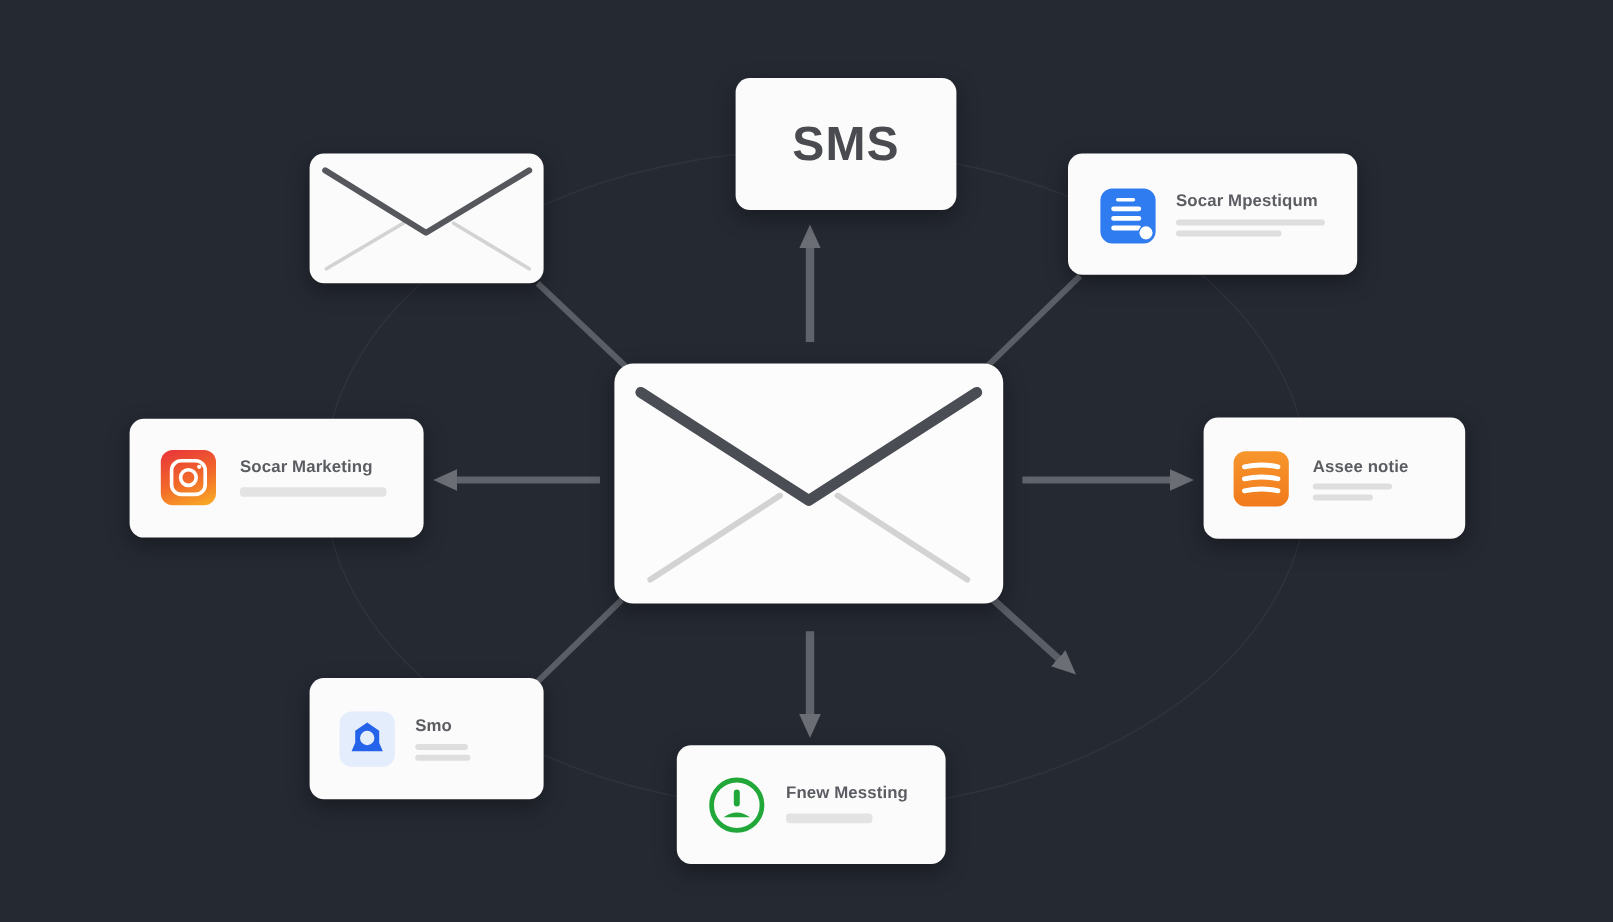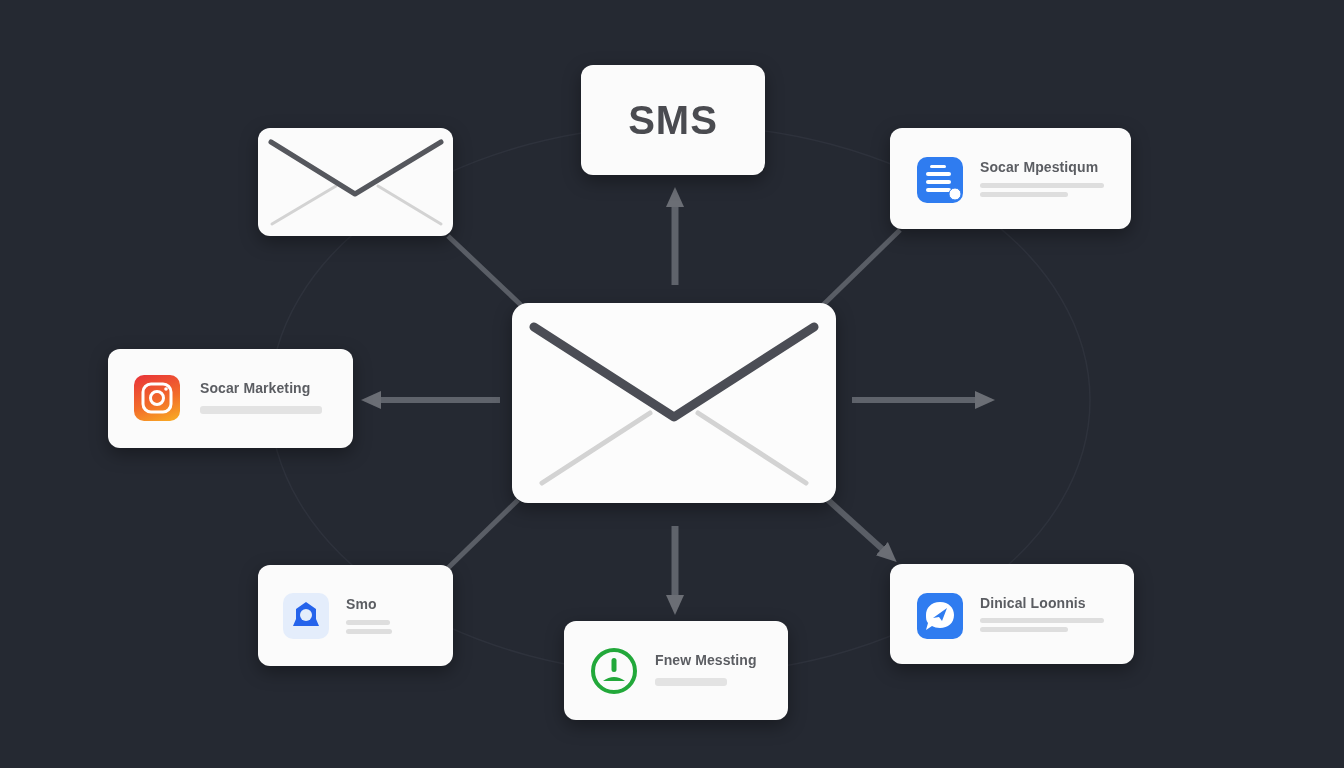--- a/index.html
+++ b/index.html
@@ -70,21 +70,21 @@
   </svg>
 
   <div class="card hub" style="left:512px; top:303px; width:324px; height:200px;">
     <svg width="324" height="200">
       <line x1="30" y1="180" x2="138" y2="110" stroke="#d3d3d3" stroke-width="5" stroke-linecap="round"></line>
       <line x1="294" y1="180" x2="186" y2="110" stroke="#d3d3d3" stroke-width="5" stroke-linecap="round"></line>
       <polyline points="22,24 162,114 302,24" fill="none" stroke="#4b4d55" stroke-width="9" stroke-linecap="round" stroke-linejoin="round"></polyline>
     </svg>
   </div>
 
-  <div class="card" style="left:581px; top:65px; width:184px; height:110px;">
+  <div class="card" style="left:613px; top:65px; width:184px; height:110px;">
     <div class="sms-title">SMS</div>
   </div>
 
   <div class="card" style="left:258px; top:128px; width:195px; height:108px;">
     <svg width="195" height="108">
       <line x1="14" y1="96" x2="78" y2="58" stroke="#d3d3d3" stroke-width="3" stroke-linecap="round"></line>
       <line x1="183" y1="96" x2="120" y2="58" stroke="#d3d3d3" stroke-width="3" stroke-linecap="round"></line>
       <polyline points="13,14 97,66 183,14" fill="none" stroke="#55575d" stroke-width="5" stroke-linecap="round" stroke-linejoin="round"></polyline>
     </svg>
   </div>
@@ -109,20 +109,32 @@
       <svg width="46" height="46">
         <rect x="9" y="9" width="28" height="28" rx="8" fill="none" stroke="#fff" stroke-width="3"></rect>
         <circle cx="23" cy="23" r="6.5" fill="none" stroke="#fff" stroke-width="3"></circle>
         <circle cx="32" cy="14" r="1.8" fill="#fff"></circle>
       </svg>
     </div>
     <div class="label" style="left:92px; top:31px;">Socar Marketing</div>
     <div class="bar" style="left:92px; top:57px; width:122px; height:8px; background:#e3e3e3;"></div>
   </div>
 
+  <div class="card" style="left:1003px; top:348px; width:218px; height:101px;">
+    <div class="icon-box" style="left:25px; top:28px; background:linear-gradient(180deg,#f7962c,#f17a1c);">
+      <svg width="46" height="46">
+        <path d="M9 13 Q23 10 37 13" stroke="#fff" stroke-width="4" fill="none" stroke-linecap="round"></path>
+        <path d="M9 23 Q23 20 37 23" stroke="#fff" stroke-width="4" fill="none" stroke-linecap="round"></path>
+        <path d="M9 33 Q23 30 37 33" stroke="#fff" stroke-width="4" fill="none" stroke-linecap="round"></path>
+      </svg>
+    </div>
+    <div class="label" style="left:91px; top:32px;">Assee notie</div>
+    <div class="bar" style="left:91px; top:55px; width:66px;"></div>
+    <div class="bar" style="left:91px; top:64px; width:50px;"></div>
+  </div>
 
   <div class="card" style="left:258px; top:565px; width:195px; height:101px;">
     <div class="icon-box" style="left:25px; top:28px; background:#e4edfb;">
       <svg width="46" height="46">
         <path d="M23 9 L33 16 L33 26 L36 33 L10 33 L13 26 L13 16 Z" fill="#2563eb"></path>
         <circle cx="23" cy="22" r="6" fill="#e4edfb"></circle>
       </svg>
     </div>
     <div class="label" style="left:88px; top:31px;">Smo</div>
     <div class="bar" style="left:88px; top:55px; width:44px;"></div>
@@ -134,25 +146,14 @@
       <svg width="48" height="48">
         <circle cx="24" cy="24" r="21" fill="none" stroke="#22a83a" stroke-width="4"></circle>
         <rect x="21.5" y="11" width="5" height="14" rx="2.5" fill="#22a83a"></rect>
         <path d="M13 34 Q24 26 35 34 Z" fill="#22a83a"></path>
       </svg>
     </div>
     <div class="label" style="left:91px; top:31px;">Fnew Messting</div>
     <div class="bar" style="left:91px; top:57px; width:72px; height:8px; background:#e3e3e3;"></div>
   </div>
 
-  <div class="card" style="left:890px; top:564px; width:244px; height:100px;">
-    <div class="icon-box" style="left:27px; top:29px; background:#2f7cf0;">
-      <svg width="46" height="46">
-        <path d="M23 9 C32 9 37 15 37 22 C37 30 31 35 23 35 C20 35 17 34 15 33 L9 37 L11 30 C9 28 9 25 9 22 C9 15 14 9 23 9 Z" fill="#fff"></path>
-        <path d="M16 25 L30 15 L25 28 L22 24 Z" fill="#2f7cf0"></path>
-      </svg>
-    </div>
-    <div class="label" style="left:90px; top:31px;">Dinical Loonnis</div>
-    <div class="bar" style="left:90px; top:54px; width:124px;"></div>
-    <div class="bar" style="left:90px; top:63px; width:88px;"></div>
-  </div>
 
 </div>
 
 </body></html>

